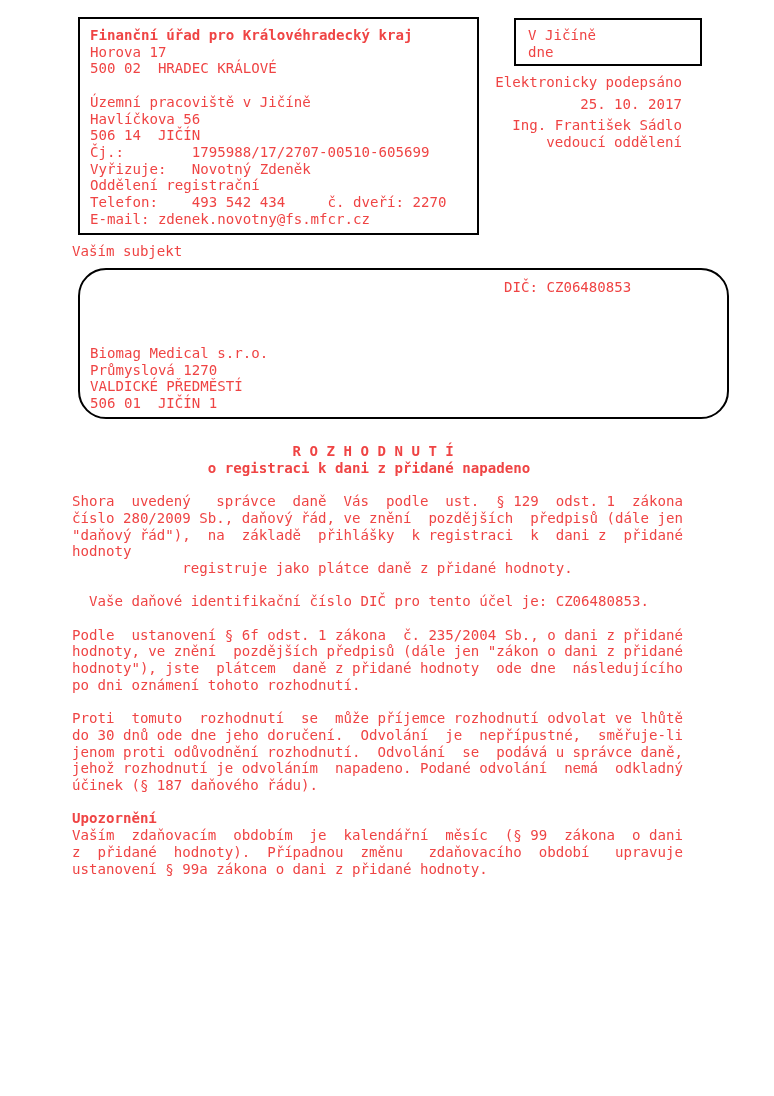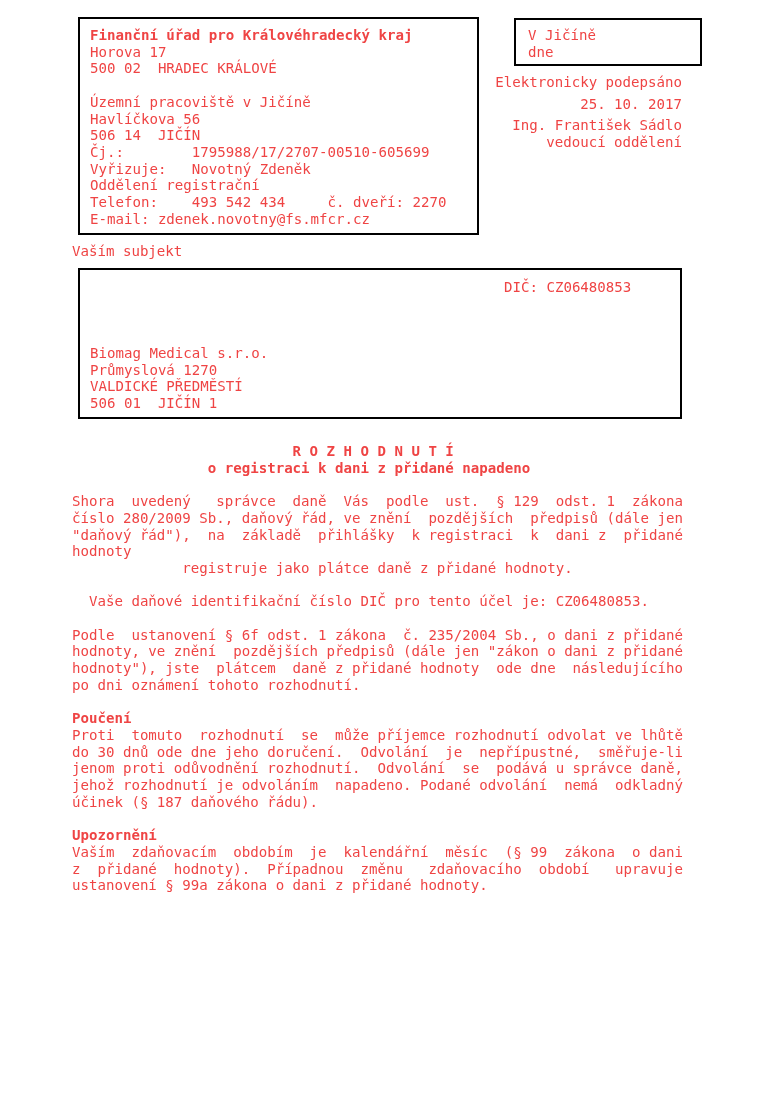--- a/index.html
+++ b/index.html
@@ -16,21 +16,21 @@
   .line{white-space:pre;min-height:16.7px;line-height:16.7px;}
   .bold{font-weight:bold;}
   .box{position:absolute;border:2px solid #000000;box-sizing:border-box;background:#ffffff;}
   .office-box{left:78px;top:17px;width:401px;height:218px;padding:8px 4px 0 10px;}
   .place-box{left:494px;top:18px;width:188px;height:48px;padding:7px 4px 0 12px;margin-left:20px;}
   .signature{position:absolute;left:494px;top:74px;width:188px;text-align:right;}
   .signature .sig-line{white-space:pre;line-height:17px;}
   .sig-date{margin-top:5px;}
   .sig-name{margin-top:4px;}
   .subject-label{position:absolute;left:72px;top:243px;white-space:pre;}
-  .subject-box{left:78px;top:268px;width:604px;height:151px;}
+  .subject-box{left:78px;top:268px;width:651px;height:151px;border-radius:28px;}
   .dic{position:absolute;left:424px;top:9px;white-space:pre;}
   .address{position:absolute;left:10px;top:75px;}
   .decision-body{position:absolute;left:72px;top:443px;}
 </style>
 </head>
 <body>
 
 <div class="page">
 
   <div class="box office-box">
@@ -117,21 +117,20 @@
       <div class="line">Podle  ustanovení § 6f odst. 1 zákona  č. 235/2004 Sb., o dani z přidané</div>
 
       <div class="line">hodnoty, ve znění  pozdějších předpisů (dále jen "zákon o dani z přidané</div>
 
       <div class="line">hodnoty"), jste  plátcem  daně z přidané hodnoty  ode dne  následujícího</div>
 
       <div class="line">po dni oznámení tohoto rozhodnutí.</div>
 
       <div class="line"></div>
 
-      <div class="line bold">Poučení</div>
 
       <div class="line">Proti  tomuto  rozhodnutí  se  může příjemce rozhodnutí odvolat ve lhůtě</div>
 
       <div class="line">do 30 dnů ode dne jeho doručení.  Odvolání  je  nepřípustné,  směřuje-li</div>
 
       <div class="line">jenom proti odůvodnění rozhodnutí.  Odvolání  se  podává u správce daně,</div>
 
       <div class="line">jehož rozhodnutí je odvoláním  napadeno. Podané odvolání  nemá  odkladný</div>
 
       <div class="line">účinek (§ 187 daňového řádu).</div>

